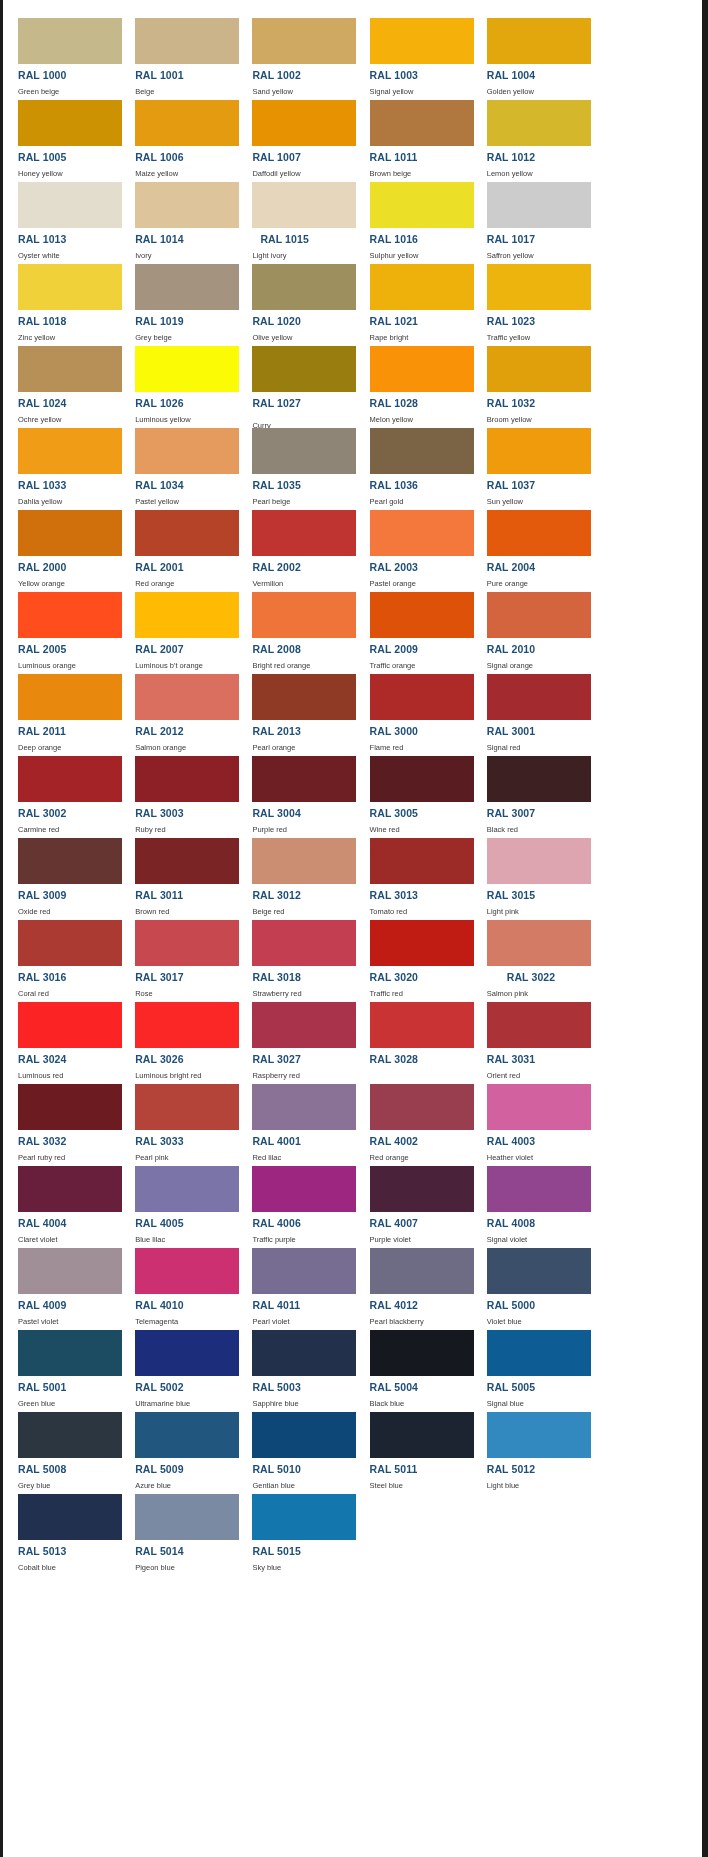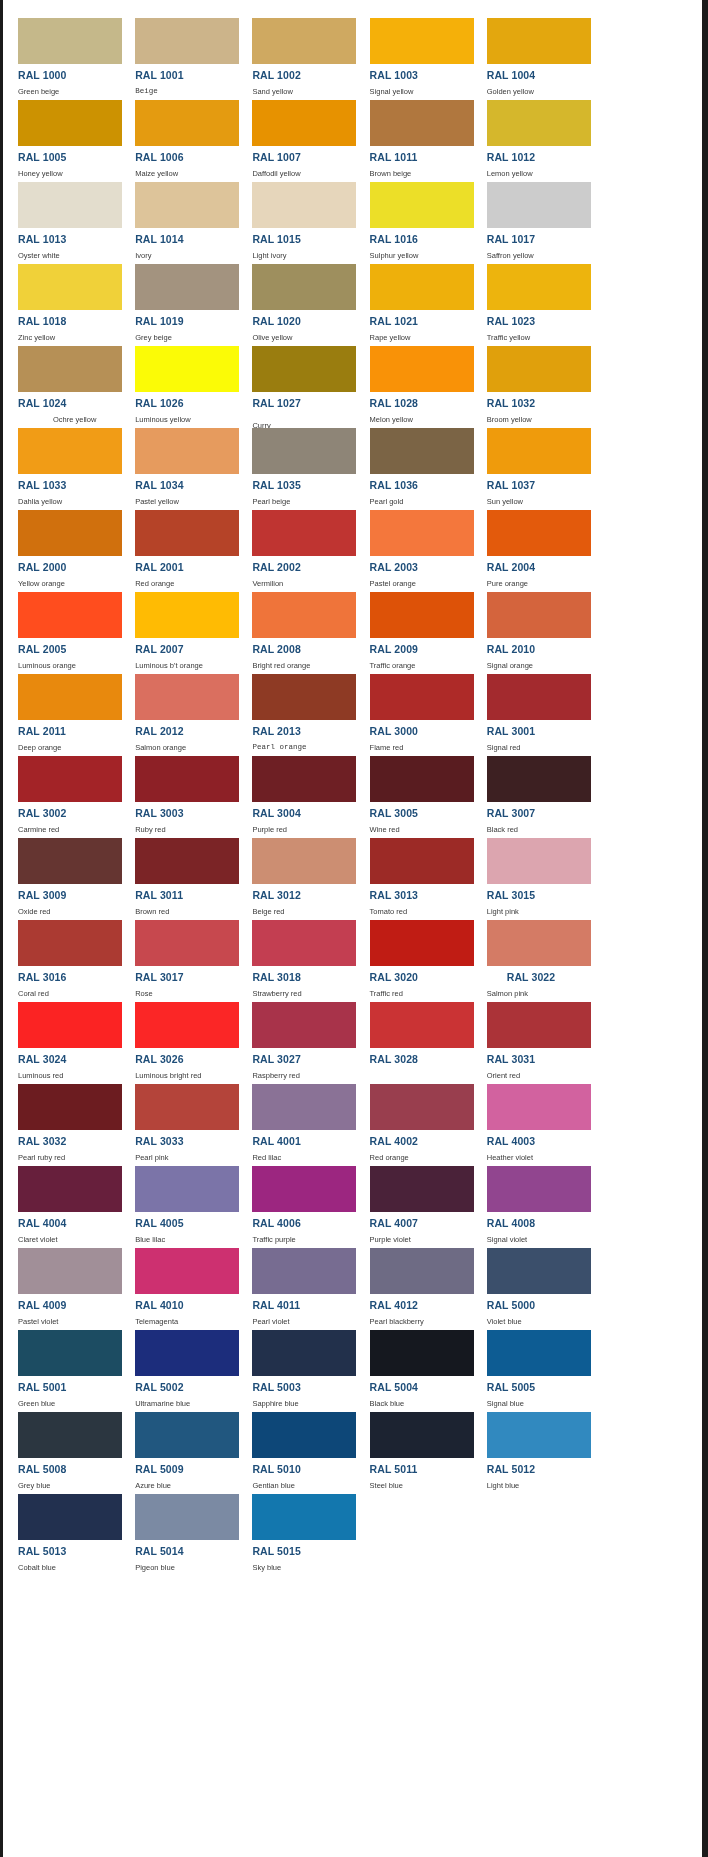--- a/index.html
+++ b/index.html
@@ -81,21 +81,21 @@
 <div id="chart-scroll">
   <div id="swatch-grid">
       <div class="swatch-card">
         <span class="swatch-chip" style="background-color: rgb(197, 184, 138);"></span>
         <span class="swatch-code" style="color: rgb(31, 78, 121);">RAL 1000</span>
         <span class="swatch-name" style="color: rgb(58, 58, 58);">Green beige</span>
       </div>
       <div class="swatch-card">
         <span class="swatch-chip" style="background-color: rgb(204, 180, 138);"></span>
         <span class="swatch-code" style="color: rgb(31, 78, 121);">RAL 1001</span>
-        <span class="swatch-name" style="color: rgb(58, 58, 58); font-family: Liberation Mono, monospace;">Beige</span>
+        <span class="swatch-name" style="color: rgb(58, 58, 58);">Beige</span>
       </div>
       <div class="swatch-card">
         <span class="swatch-chip" style="background-color: rgb(207, 169, 97);"></span>
         <span class="swatch-code" style="color: rgb(31, 78, 121);">RAL 1002</span>
         <span class="swatch-name" style="color: rgb(58, 58, 58);">Sand yellow</span>
       </div>
       <div class="swatch-card">
         <span class="swatch-chip" style="background-color: rgb(245, 176, 9);"></span>
         <span class="swatch-code" style="color: rgb(31, 78, 121);">RAL 1003</span>
         <span class="swatch-name" style="color: rgb(58, 58, 58);">Signal yellow</span>
@@ -135,21 +135,21 @@
         <span class="swatch-code" style="color: rgb(31, 78, 121);">RAL 1013</span>
         <span class="swatch-name" style="color: rgb(58, 58, 58);">Oyster white</span>
       </div>
       <div class="swatch-card">
         <span class="swatch-chip" style="background-color: rgb(221, 196, 154);"></span>
         <span class="swatch-code" style="color: rgb(31, 78, 121);">RAL 1014</span>
         <span class="swatch-name" style="color: rgb(58, 58, 58);">Ivory</span>
       </div>
       <div class="swatch-card">
         <span class="swatch-chip" style="background-color: rgb(230, 214, 187);"></span>
-        <span class="swatch-code" style="color: rgb(31, 78, 121);">RAL 1015</span>
+        <span class="swatch-code" style="color: rgb(31, 78, 121); margin-left: 8px;">RAL 1015</span>
         <span class="swatch-name" style="color: rgb(58, 58, 58);">Light ivory</span>
       </div>
       <div class="swatch-card">
         <span class="swatch-chip" style="background-color: rgb(236, 223, 40);"></span>
         <span class="swatch-code" style="color: rgb(31, 78, 121);">RAL 1016</span>
         <span class="swatch-name" style="color: rgb(58, 58, 58);">Sulphur yellow</span>
       </div>
       <div class="swatch-card">
         <span class="swatch-chip" style="background-color: rgb(204, 204, 204);"></span>
         <span class="swatch-code" style="color: rgb(31, 78, 121);">RAL 1017</span>
@@ -166,31 +166,31 @@
         <span class="swatch-name" style="color: rgb(58, 58, 58);">Grey beige</span>
       </div>
       <div class="swatch-card">
         <span class="swatch-chip" style="background-color: rgb(158, 143, 94);"></span>
         <span class="swatch-code" style="color: rgb(31, 78, 121);">RAL 1020</span>
         <span class="swatch-name" style="color: rgb(58, 58, 58);">Olive yellow</span>
       </div>
       <div class="swatch-card">
         <span class="swatch-chip" style="background-color: rgb(238, 176, 11);"></span>
         <span class="swatch-code" style="color: rgb(31, 78, 121);">RAL 1021</span>
-        <span class="swatch-name" style="color: rgb(58, 58, 58);">Rape yellow</span>
+        <span class="swatch-name" style="color: rgb(58, 58, 58);">Rape bright</span>
       </div>
       <div class="swatch-card">
         <span class="swatch-chip" style="background-color: rgb(237, 180, 13);"></span>
         <span class="swatch-code" style="color: rgb(31, 78, 121);">RAL 1023</span>
         <span class="swatch-name" style="color: rgb(58, 58, 58);">Traffic yellow</span>
       </div>
       <div class="swatch-card">
         <span class="swatch-chip" style="background-color: rgb(182, 144, 86);"></span>
         <span class="swatch-code" style="color: rgb(31, 78, 121);">RAL 1024</span>
-        <span class="swatch-name" style="color: rgb(58, 58, 58); margin-left: 35px;">Ochre yellow</span>
+        <span class="swatch-name" style="color: rgb(58, 58, 58);">Ochre yellow</span>
       </div>
       <div class="swatch-card">
         <span class="swatch-chip" style="background-color: rgb(251, 251, 6);"></span>
         <span class="swatch-code" style="color: rgb(31, 78, 121);">RAL 1026</span>
         <span class="swatch-name" style="color: rgb(58, 58, 58);">Luminous yellow</span>
       </div>
       <div class="swatch-card">
         <span class="swatch-chip" style="background-color: rgb(154, 125, 15);"></span>
         <span class="swatch-code" style="color: rgb(31, 78, 121);">RAL 1027</span>
         <span class="swatch-name" style="color: rgb(58, 58, 58); margin-top: 12px;">Curry</span>
@@ -286,21 +286,21 @@
         <span class="swatch-name" style="color: rgb(58, 58, 58);">Deep orange</span>
       </div>
       <div class="swatch-card">
         <span class="swatch-chip" style="background-color: rgb(218, 111, 95);"></span>
         <span class="swatch-code" style="color: rgb(31, 78, 121);">RAL 2012</span>
         <span class="swatch-name" style="color: rgb(58, 58, 58);">Salmon orange</span>
       </div>
       <div class="swatch-card">
         <span class="swatch-chip" style="background-color: rgb(142, 58, 36);"></span>
         <span class="swatch-code" style="color: rgb(31, 78, 121);">RAL 2013</span>
-        <span class="swatch-name" style="color: rgb(58, 58, 58); font-family: Liberation Mono, monospace;">Pearl orange</span>
+        <span class="swatch-name" style="color: rgb(58, 58, 58);">Pearl orange</span>
       </div>
       <div class="swatch-card">
         <span class="swatch-chip" style="background-color: rgb(174, 42, 40);"></span>
         <span class="swatch-code" style="color: rgb(31, 78, 121);">RAL 3000</span>
         <span class="swatch-name" style="color: rgb(58, 58, 58);">Flame red</span>
       </div>
       <div class="swatch-card">
         <span class="swatch-chip" style="background-color: rgb(163, 42, 46);"></span>
         <span class="swatch-code" style="color: rgb(31, 78, 121);">RAL 3001</span>
         <span class="swatch-name" style="color: rgb(58, 58, 58);">Signal red</span>

